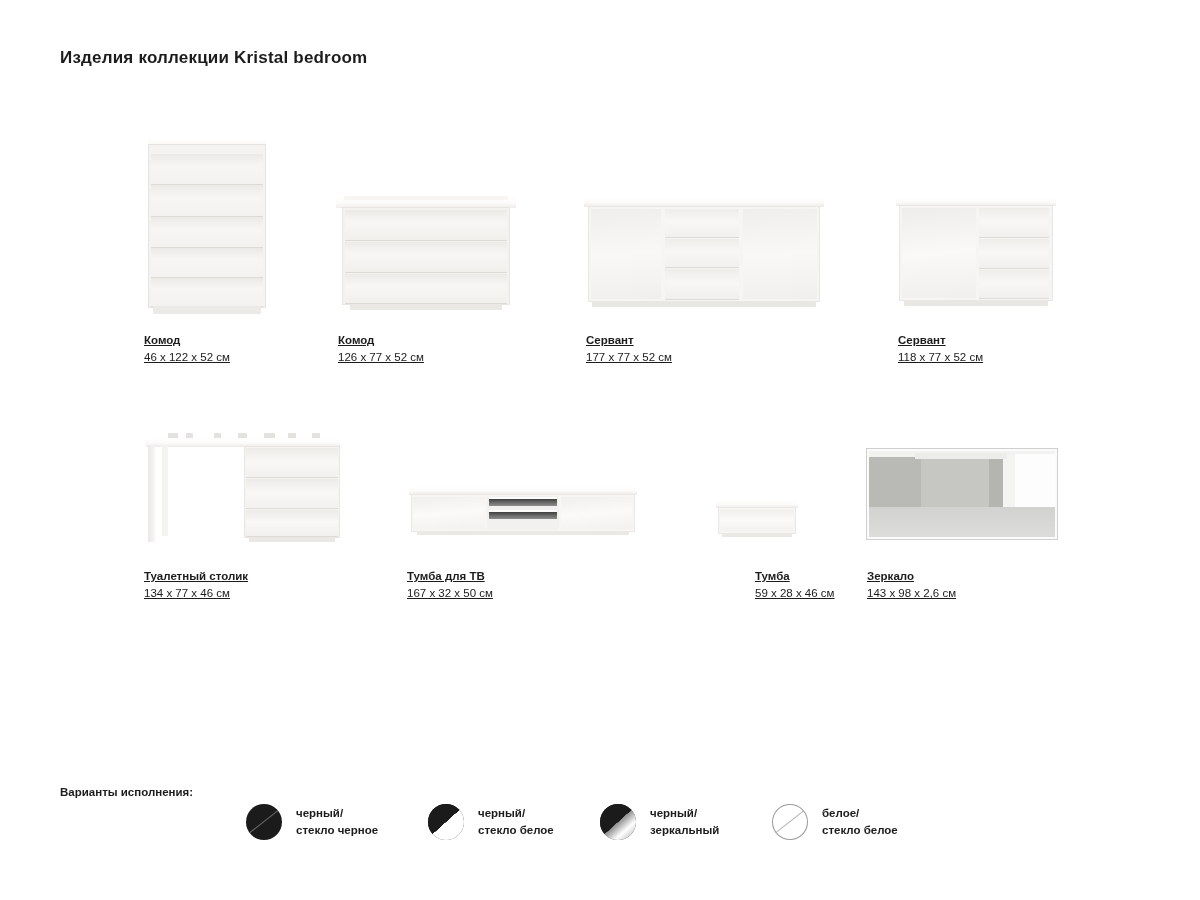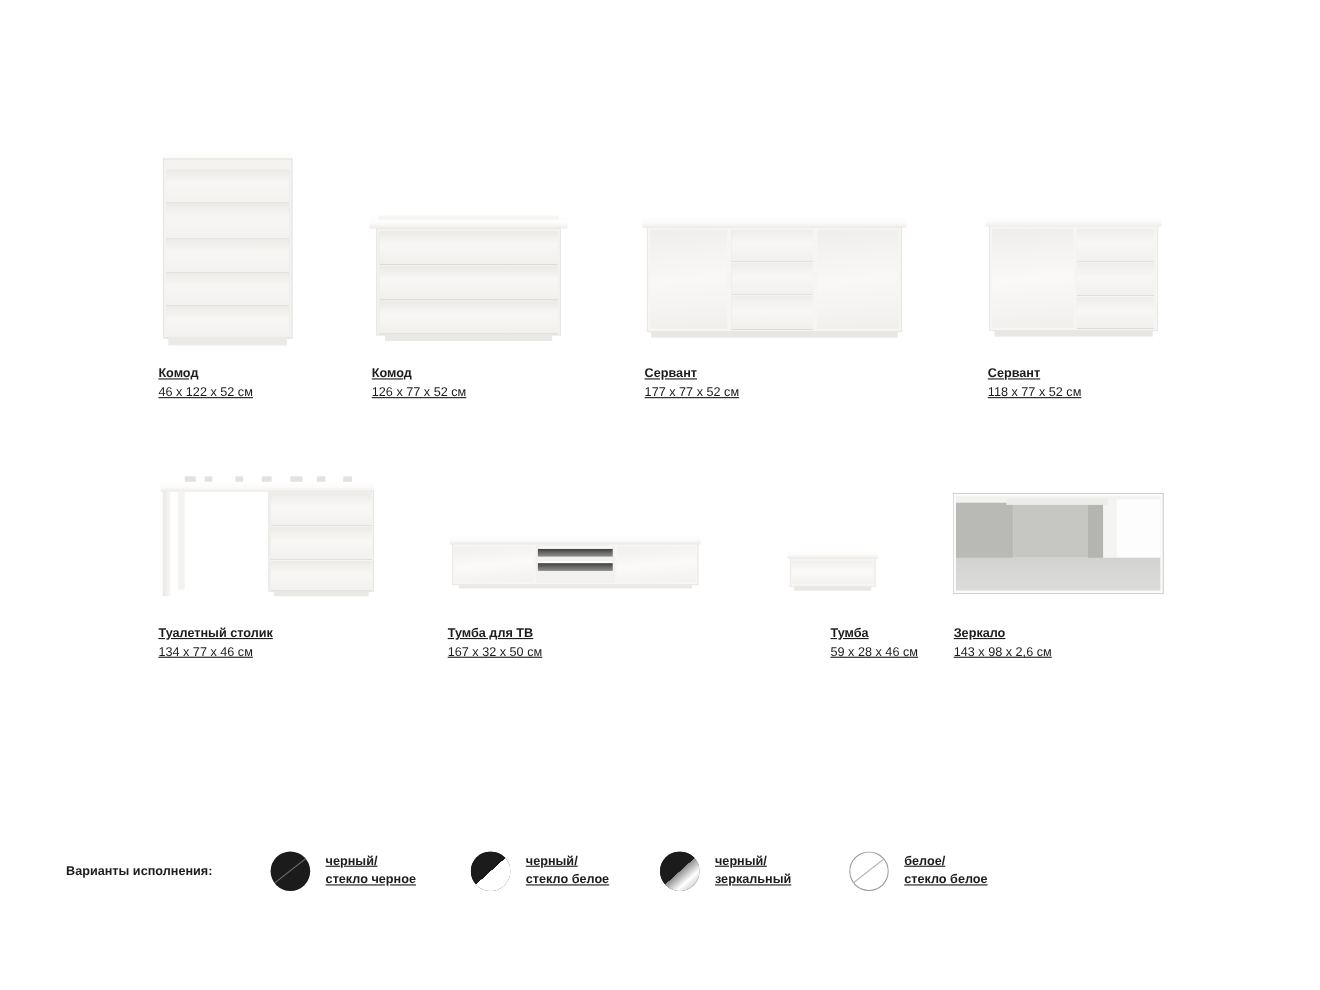--- a/index.html
+++ b/index.html
@@ -188,21 +188,21 @@
   #mirror .col{position:absolute;left:134px;top:4px;width:12px;height:66px;background:#f4f4f3;}
   #mirror .bright{position:absolute;left:146px;top:3px;width:40px;height:60px;background:#fdfdfd;}
   #mirror .floor{position:absolute;left:0;top:56px;width:186px;height:30px;background:linear-gradient(180deg,#d2d2d0 0%,#dcdcda 100%);}
   #mirror .soffit{position:absolute;left:46px;top:2px;width:92px;height:6px;background:#ececeb;}
 
   
   .legend-label{
     position:absolute;left:60px;top:786px;
     font-size:11.5px;font-weight:bold;color:#1c1c1c;white-space:nowrap;
   }
-  .legend-item{position:absolute;top:774px;display:flex;align-items:center;text-decoration:underline;}
+  .legend-item{position:absolute;top:804px;display:flex;align-items:center;}
   .swatch{
     width:36px;height:36px;border-radius:50%;
     position:relative;overflow:hidden;flex:0 0 auto;
   }
   .swatch .diag{
     position:absolute;left:-8px;top:17px;width:52px;height:1px;
     background:#b5b5b5;transform:rotate(-38deg);transform-origin:center;
   }
   .sw-black{background:#1b1b1b;}
   .sw-black .diag{background:#6b6b6b;}
@@ -220,20 +220,21 @@
   .legend-text{
     margin-left:14px;font-size:11.5px;font-weight:bold;color:#1c1c1c;
     line-height:17px;white-space:nowrap;
   }
 </style>
 </head>
 <body>
 
 <div class="page">
 
+  <div class="page-title">Изделия коллекции Kristal bedroom</div>
 
   <div class="cell" id="chest-tall">
     <div class="cap"></div>
     <div class="carcass"></div>
     <div class="dw" style="top:16px;height:30px;"></div>
     <div class="dw" style="top:47px;height:31px;"></div>
     <div class="dw" style="top:79px;height:30px;"></div>
     <div class="dw" style="top:110px;height:29px;"></div>
     <div class="dw" style="top:140px;height:28px;"></div>
     <div class="base"></div>

